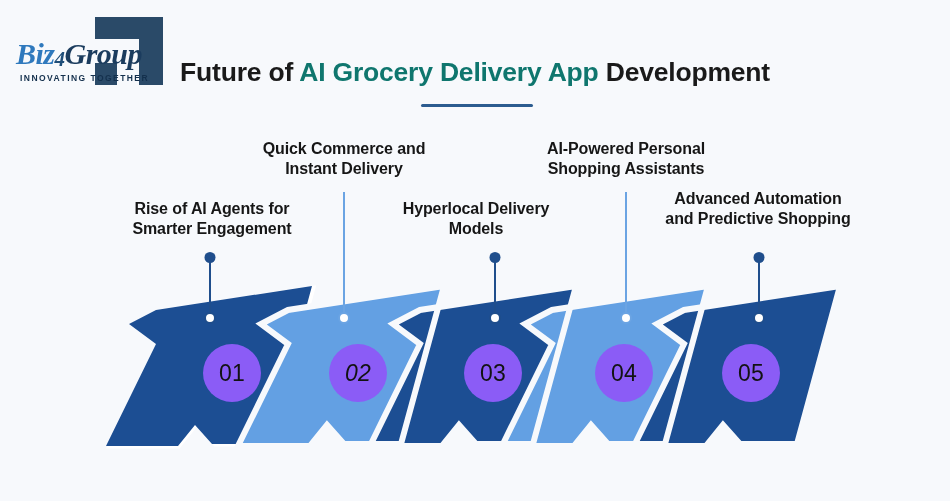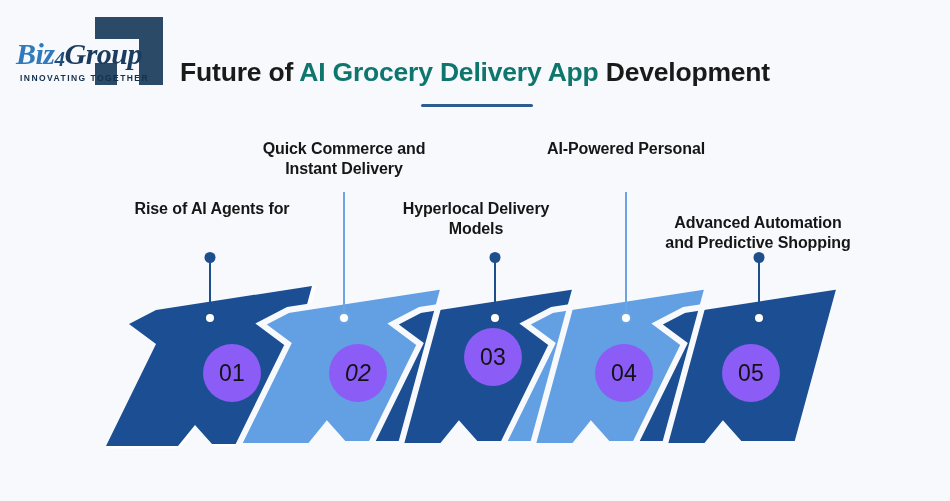--- a/index.html
+++ b/index.html
@@ -112,21 +112,21 @@
     color: #161616;
     line-height: 20px;
     letter-spacing: -0.1px;
   }
   .label .ln { display: block; white-space: nowrap; }
 
   #label-1 { left: 112px; top: 199px; width: 200px; }
   #label-2 { left: 244px; top: 139px; width: 200px; }
   #label-3 { left: 376px; top: 199px; width: 200px; }
   #label-4 { left: 526px; top: 139px; width: 200px; }
-  #label-5 { left: 658px; top: 213px; width: 200px; }
+  #label-5 { left: 658px; top: 189px; width: 200px; }
 
   
   .connector { position: absolute; }
   .stem {
     position: absolute;
     left: 50%;
     transform: translateX(-50%);
     width: 2px;
   }
   .top-dot {
@@ -178,21 +178,21 @@
     display: flex;
     align-items: center;
     justify-content: center;
     font-size: 23px;
     font-weight: 500;
     color: #121212;
     letter-spacing: 0.3px;
   }
   #badge-1 { left: 203px; top: 344px; }
   #badge-2 { left: 329px; top: 344px; font-style: italic; }
-  #badge-3 { left: 464px; top: 328px; }
+  #badge-3 { left: 464px; top: 344px; }
   #badge-4 { left: 595px; top: 344px; text-align: center; }
   #badge-5 { left: 722px; top: 344px; }
 </style>
 </head>
 <body style="background: rgb(247, 249, 252);">
 
 <div id="header">
 
   <div id="logo">
     <svg id="logo-bracket" viewBox="0 0 68 68">
@@ -246,31 +246,33 @@
   <g fill="none" stroke="#f7f9fc" stroke-width="6">
     <use href="#arrowShape" x="226" y="14"></use>
     <use href="#arrowShape" x="358" y="14"></use>
     <use href="#arrowShape" x="490" y="14"></use>
     <use href="#arrowShape" x="622" y="14"></use>
   </g>
 </svg>
 
 <div class="label" id="label-1">
   <span class="ln">Rise of AI Agents for</span>
+  <span class="ln">Smarter Engagement</span>
 </div>
 <div class="label" id="label-2">
   <span class="ln">Quick Commerce and</span>
   <span class="ln">Instant Delivery</span>
 </div>
 <div class="label" id="label-3">
   <span class="ln">Hyperlocal Delivery</span>
   <span class="ln">Models</span>
 </div>
 <div class="label" id="label-4">
   <span class="ln">AI-Powered Personal</span>
+  <span class="ln">Shopping Assistants</span>
 </div>
 <div class="label" id="label-5">
   <span class="ln">Advanced Automation</span>
   <span class="ln">and Predictive Shopping</span>
 </div>
 
 <div class="connector conn-dark" id="conn-1">
   <div class="top-dot"></div>
   <div class="stem"></div>
   <div class="ring"></div>

